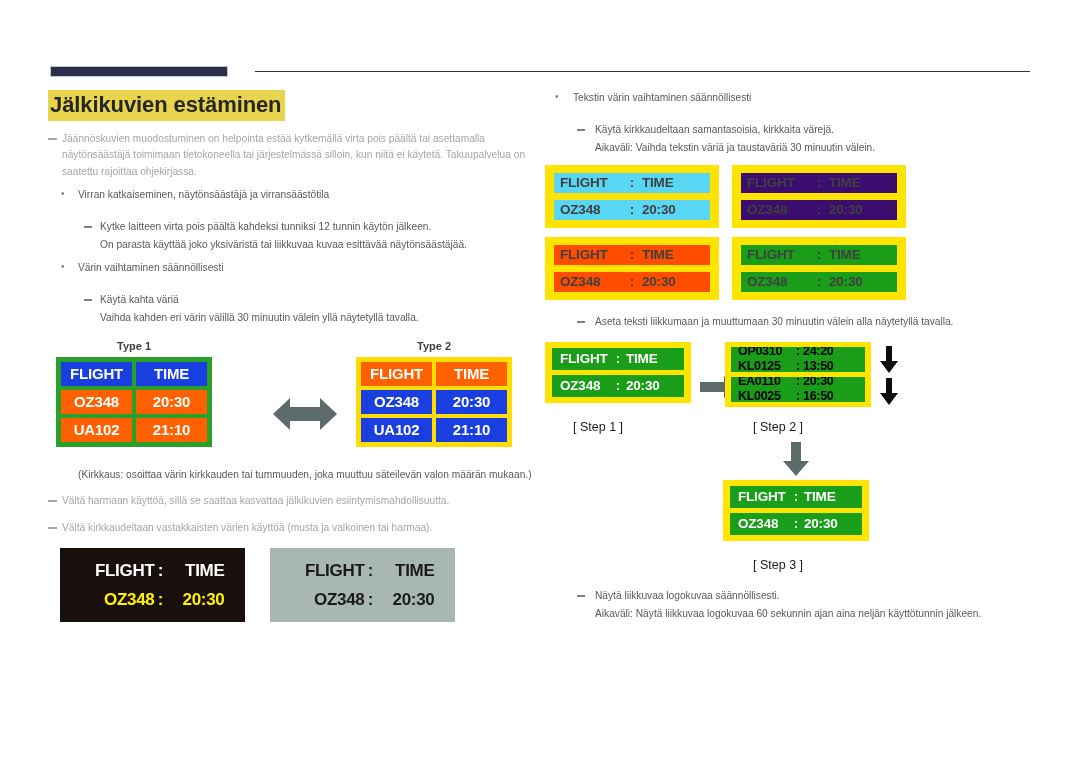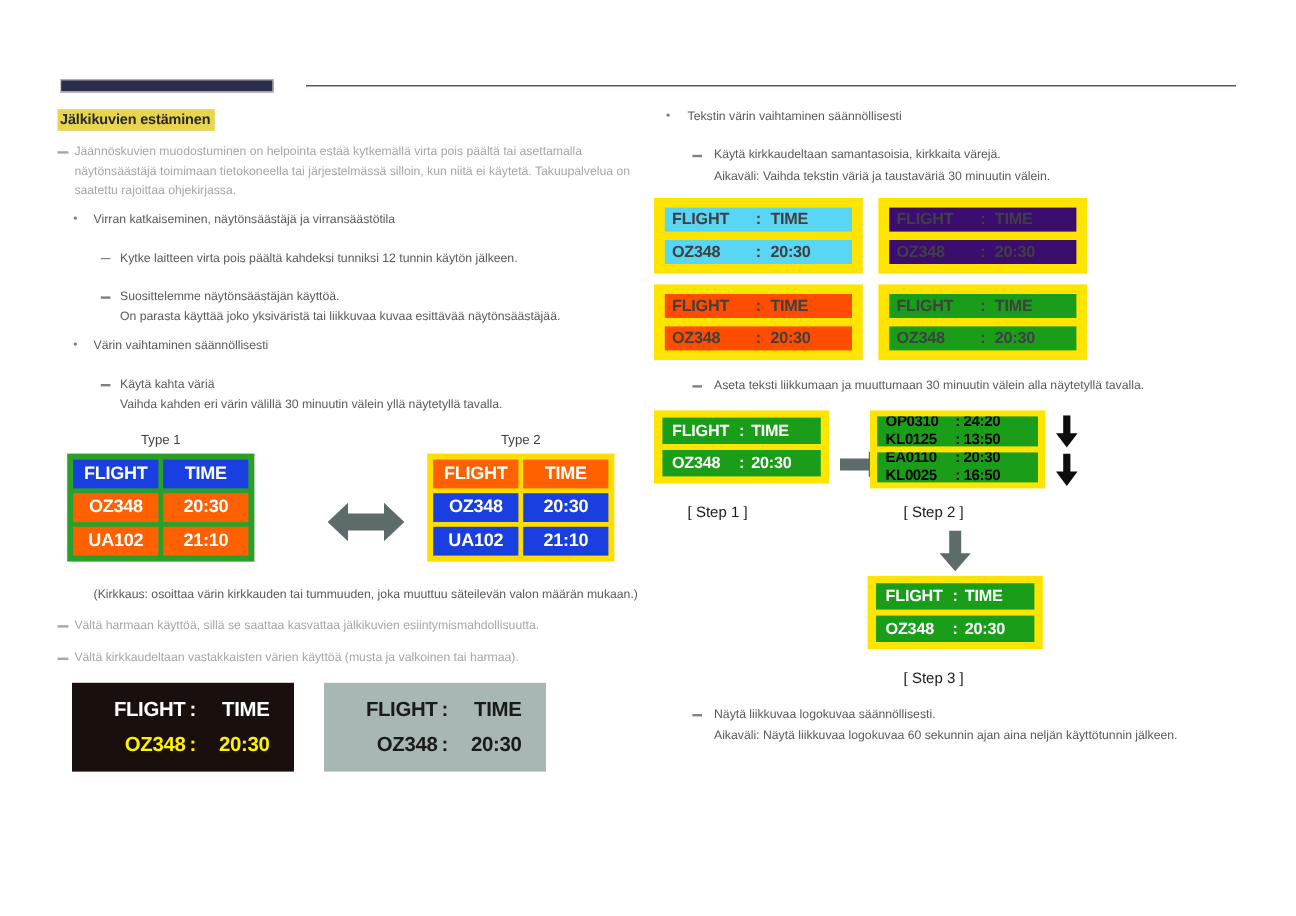--- a/index.html
+++ b/index.html
@@ -29,21 +29,21 @@
     background: #2b2d4a;
   }
 
   
   .col-left  { position: absolute; left: 48px;  top: 90px; width: 500px; }
   .col-right { position: absolute; left: 545px; top: 90px; width: 490px; }
 
   
   .page-title {
     display: inline-block;
-    font-size: 12px;
+    font-size: 22px;
     font-weight: bold;
     color: #262626;
     background: #e8d44d;
     padding: 1px 4px 2px 2px;
     line-height: 1.25;
     letter-spacing: -0.1px;
   }
 
   
   .p-dash {
@@ -107,21 +107,21 @@
   
   .types-row {
     position: relative;
     margin-top: 14px;
     height: 126px;
   }
   .type-block { position: absolute; top: 0; }
   .type-label {
     text-align: center;
     font-size: 11px;
-    font-weight: normal;
+    font-weight: bold;
     color: #3f3f3f;
     margin-bottom: 5px;
   }
   .board-grid {
     padding: 5px;
     display: flex;
     flex-direction: column;
     gap: 4px;
     width: 156px;
     box-sizing: border-box;
@@ -278,21 +278,20 @@
 </div>
 
 <div class="col-left">
 
   <div class="page-title">Jälkikuvien estäminen</div>
 
   <p class="p-dash">Jäännöskuvien muodostuminen on helpointa estää kytkemällä virta pois päältä tai asettamalla näytönsäästäjä toimimaan tietokoneella tai järjestelmässä silloin, kun niitä ei käytetä. Takuupalvelua on saatettu rajoittaa ohjekirjassa.</p>
 
   <p class="lvl1">Virran katkaiseminen, näytönsäästäjä ja virransäästötila</p>
   <p class="lvl2">Kytke laitteen virta pois päältä kahdeksi tunniksi 12 tunnin käytön jälkeen.</p>
-  <p class="lvl2">Suosittelemme näytönsäästäjän käyttöä.</p>
   <p class="lvl3">On parasta käyttää joko yksiväristä tai liikkuvaa kuvaa esittävää näytönsäästäjää.</p>
 
   <p class="lvl1">Värin vaihtaminen säännöllisesti</p>
   <p class="lvl2">Käytä kahta väriä</p>
   <p class="lvl3">Vaihda kahden eri värin välillä 30 minuutin välein yllä näytetyllä tavalla.</p>
 
   
   <div class="types-row">
 
     <div class="type-block" style="left:8px;">

